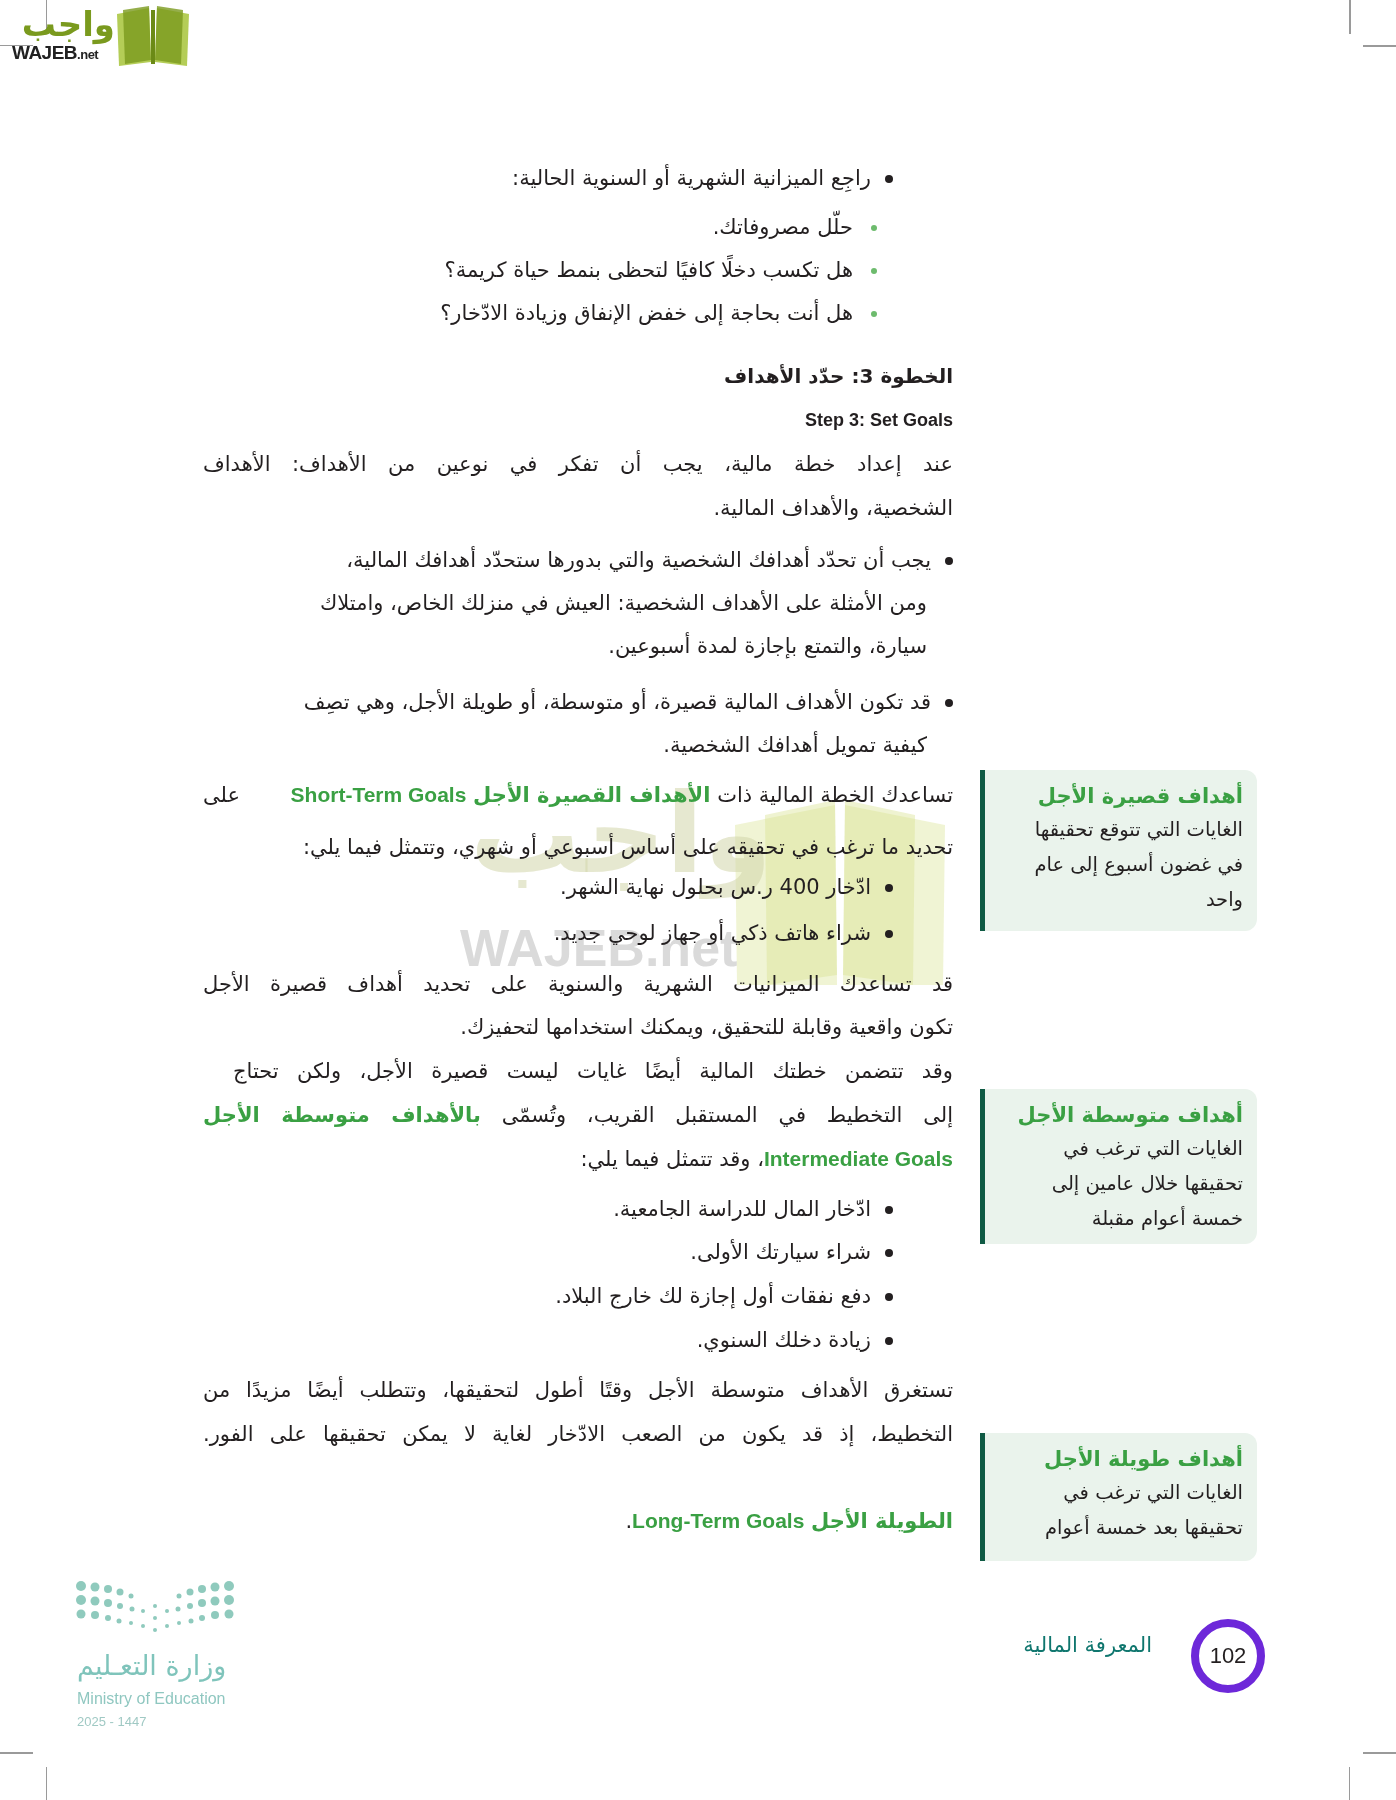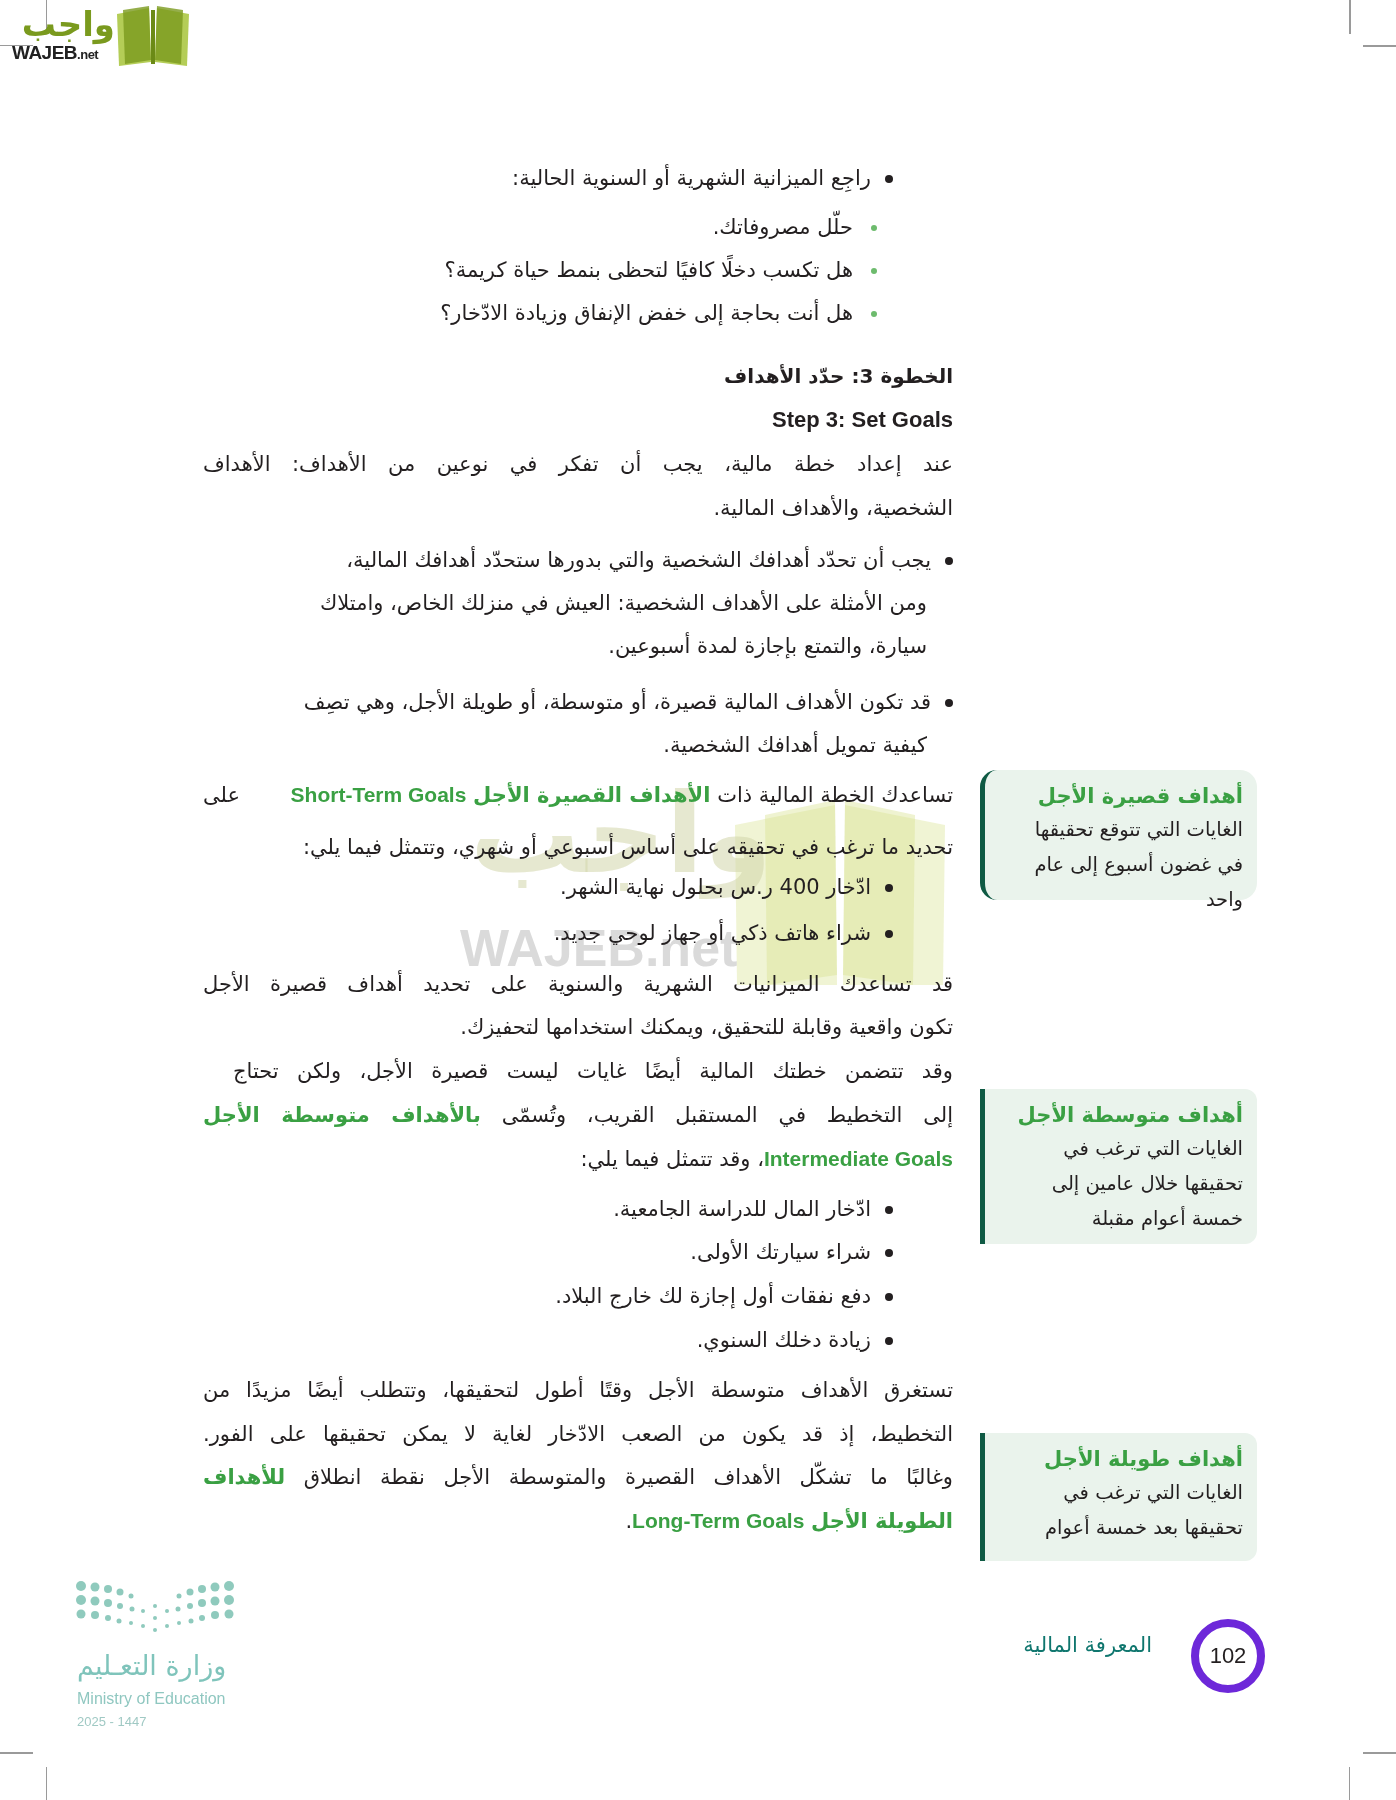--- a/index.html
+++ b/index.html
@@ -20,21 +20,21 @@
   .col { position: absolute; left: 203px; width: 750px; direction: rtl; text-align: justify; }
   .line { position: absolute; right: 0; white-space: nowrap; font-size: 21px; line-height: 30px; direction: rtl; }
   .para { position: absolute; right: 0; width: 750px; font-size: 21px; line-height: 44px; direction: rtl; text-align: justify; text-align-last: right; }
   .para.full { text-align-last: justify; }
   .bullet-row { position: absolute; right: 0; white-space: nowrap; font-size: 21px; line-height: 30px; direction: rtl; }
   .dot { display: inline-block; width: 8px; height: 8px; border-radius: 50%; background: #231f20; margin-left: 14px; vertical-align: middle; }
   .dot.green { background: #6dbb6d; width: 6px; height: 6px; margin-left: 18px; }
   .green-t { color: #3aa043; font-weight: bold; }
   .en { font-family: "Liberation Sans", sans-serif; }
   .heading { font-weight: bold; font-size: 20px; }
-  .step-en { font-family: "Liberation Sans", sans-serif; font-weight: bold; font-size: 22px; direction: ltr; }
+  .step-en { font-family: "Liberation Sans", sans-serif; font-weight: bold; font-size: 18px; direction: ltr; }
 
   
   .side-box {
     position: absolute; left: 980px; width: 277px;
     background: #eaf3ec; border-left: 5px solid #0f5a44; border-radius: 0 12px 12px 0;
     direction: rtl; box-sizing: border-box; padding: 10px 14px 8px 10px;
   }
   .side-title { font-size: 21px; font-weight: bold; color: #3aa043; line-height: 32px; }
   .side-body { font-size: 19.5px; line-height: 35px; color: #231f20; }
 
@@ -156,29 +156,26 @@
   </div>
   <div class="bullet-row" style="top:1281px;right:60px;">
     <span class="dot"></span><span>دفع نفقات أول إجازة لك خارج البلاد.</span>
   </div>
   <div class="bullet-row" style="top:1325px;right:60px;">
     <span class="dot"></span><span>زيادة دخلك السنوي.</span>
   </div>
 
   <div class="para full" style="top:1368px;">تستغرق الأهداف متوسطة الأجل وقتًا أطول لتحقيقها، وتتطلب أيضًا مزيدًا من</div>
   <div class="para full" style="top:1412px;">التخطيط، إذ قد يكون من الصعب الادّخار لغاية لا يمكن تحقيقها على الفور.</div>
-  <div class="para full" style="top:1455px;">
-    <span>وغالبًا ما تشكّل الأهداف القصيرة والمتوسطة الأجل نقطة انطلاق </span><span class="green-t">للأهداف</span>
-  </div>
   <div class="line" style="top:1506px;">
     <span class="green-t">الطويلة الأجل</span> <span class="green-t en">Long-Term Goals</span><span>.</span>
   </div>
 </div>
 
-<div class="side-box" style="top:770px;height:130px;border-radius:17px;">
+<div class="side-box" style="top:770px;height:161px;">
   <div class="side-title">أهداف قصيرة الأجل</div>
   <div class="side-body">
     <div>الغايات التي تتوقع تحقيقها</div>
     <div>في غضون أسبوع إلى عام</div>
     <div>واحد</div>
   </div>
 </div>
 
 <div class="side-box" style="top:1089px;height:155px;">
   <div class="side-title">أهداف متوسطة الأجل</div>

